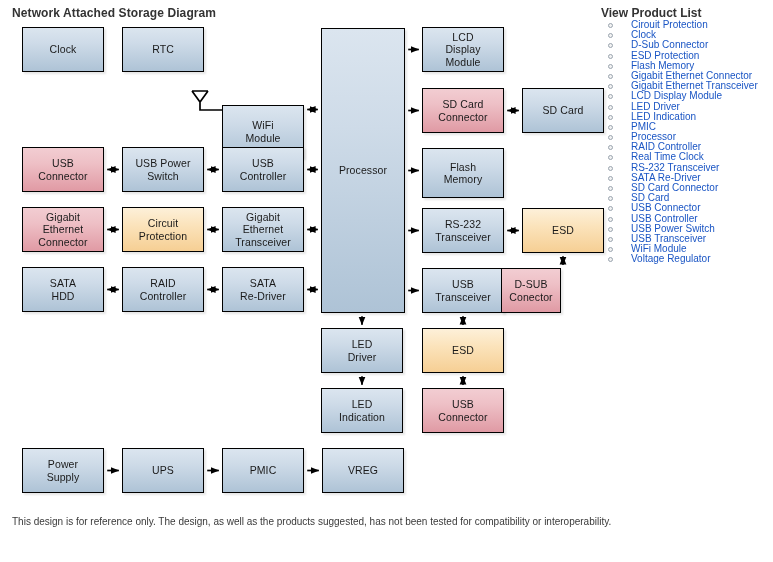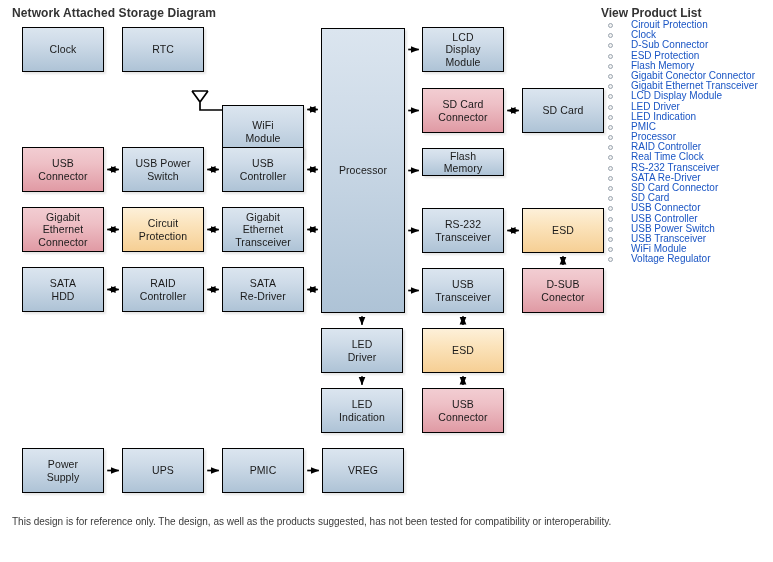--- a/index.html
+++ b/index.html
@@ -129,21 +129,21 @@
 
   <div class="diagram-title">Network Attached Storage Diagram</div>
   <div class="productlist-title">View Product List</div>
 
   <ul id="product-list">
       <li><span class="bullet"></span><span class="plabel">Cirouit Protection</span></li>
       <li><span class="bullet"></span><span class="plabel">Clock</span></li>
       <li><span class="bullet"></span><span class="plabel">D-Sub Connector</span></li>
       <li><span class="bullet"></span><span class="plabel">ESD Protection</span></li>
       <li><span class="bullet"></span><span class="plabel">Flash Memory</span></li>
-      <li><span class="bullet"></span><span class="plabel">Gigabit Conector Connector</span></li>
+      <li><span class="bullet"></span><span class="plabel">Gigabit Ethernet Connector</span></li>
       <li><span class="bullet"></span><span class="plabel">Gigabit Ethernet Transceiver</span></li>
       <li><span class="bullet"></span><span class="plabel">LCD Display Module</span></li>
       <li><span class="bullet"></span><span class="plabel">LED Driver</span></li>
       <li><span class="bullet"></span><span class="plabel">LED Indication</span></li>
       <li><span class="bullet"></span><span class="plabel">PMIC</span></li>
       <li><span class="bullet"></span><span class="plabel">Processor</span></li>
       <li><span class="bullet"></span><span class="plabel">RAID Controller</span></li>
       <li><span class="bullet"></span><span class="plabel">Real Time Clock</span></li>
       <li><span class="bullet"></span><span class="plabel">RS-232 Transceiver</span></li>
       <li><span class="bullet"></span><span class="plabel">SATA Re-Driver</span></li>
@@ -240,33 +240,33 @@
       </div>
       <div class="blk c-blue" style="left: 422px; top: 27px; width: 82px; height: 45px;">
         <span class="btxt">LCD<br>Display<br>Module</span>
       </div>
       <div class="blk c-pink" style="left: 422px; top: 88px; width: 82px; height: 45px;">
         <span class="btxt">SD Card<br>Connector</span>
       </div>
       <div class="blk c-blue" style="left: 522px; top: 88px; width: 82px; height: 45px;">
         <span class="btxt">SD Card</span>
       </div>
-      <div class="blk c-blue" style="left: 422px; top: 148px; width: 82px; height: 28px;">
+      <div class="blk c-blue" style="left: 422px; top: 148px; width: 82px; height: 50px;">
         <span class="btxt">Flash<br>Memory</span>
       </div>
       <div class="blk c-blue" style="left: 422px; top: 208px; width: 82px; height: 45px;">
         <span class="btxt">RS-232<br>Transceiver</span>
       </div>
       <div class="blk c-orange" style="left: 522px; top: 208px; width: 82px; height: 45px;">
         <span class="btxt">ESD</span>
       </div>
       <div class="blk c-blue" style="left: 422px; top: 268px; width: 82px; height: 45px;">
         <span class="btxt">USB<br>Transceiver</span>
       </div>
-      <div class="blk c-pink" style="left: 522px; top: 268px; width: 82px; height: 45px; justify-content: center;">
+      <div class="blk c-pink" style="left: 501px; top: 268px; width: 60px; height: 45px; justify-content: center;">
         <span class="btxt">D-SUB<br>Conector</span>
       </div>
       <div class="blk c-blue" style="left: 321px; top: 328px; width: 82px; height: 45px;">
         <span class="btxt">LED<br>Driver</span>
       </div>
       <div class="blk c-orange" style="left: 422px; top: 328px; width: 82px; height: 45px;">
         <span class="btxt">ESD</span>
       </div>
       <div class="blk c-blue" style="left: 321px; top: 388px; width: 82px; height: 45px;">
         <span class="btxt">LED<br>Indication</span>

